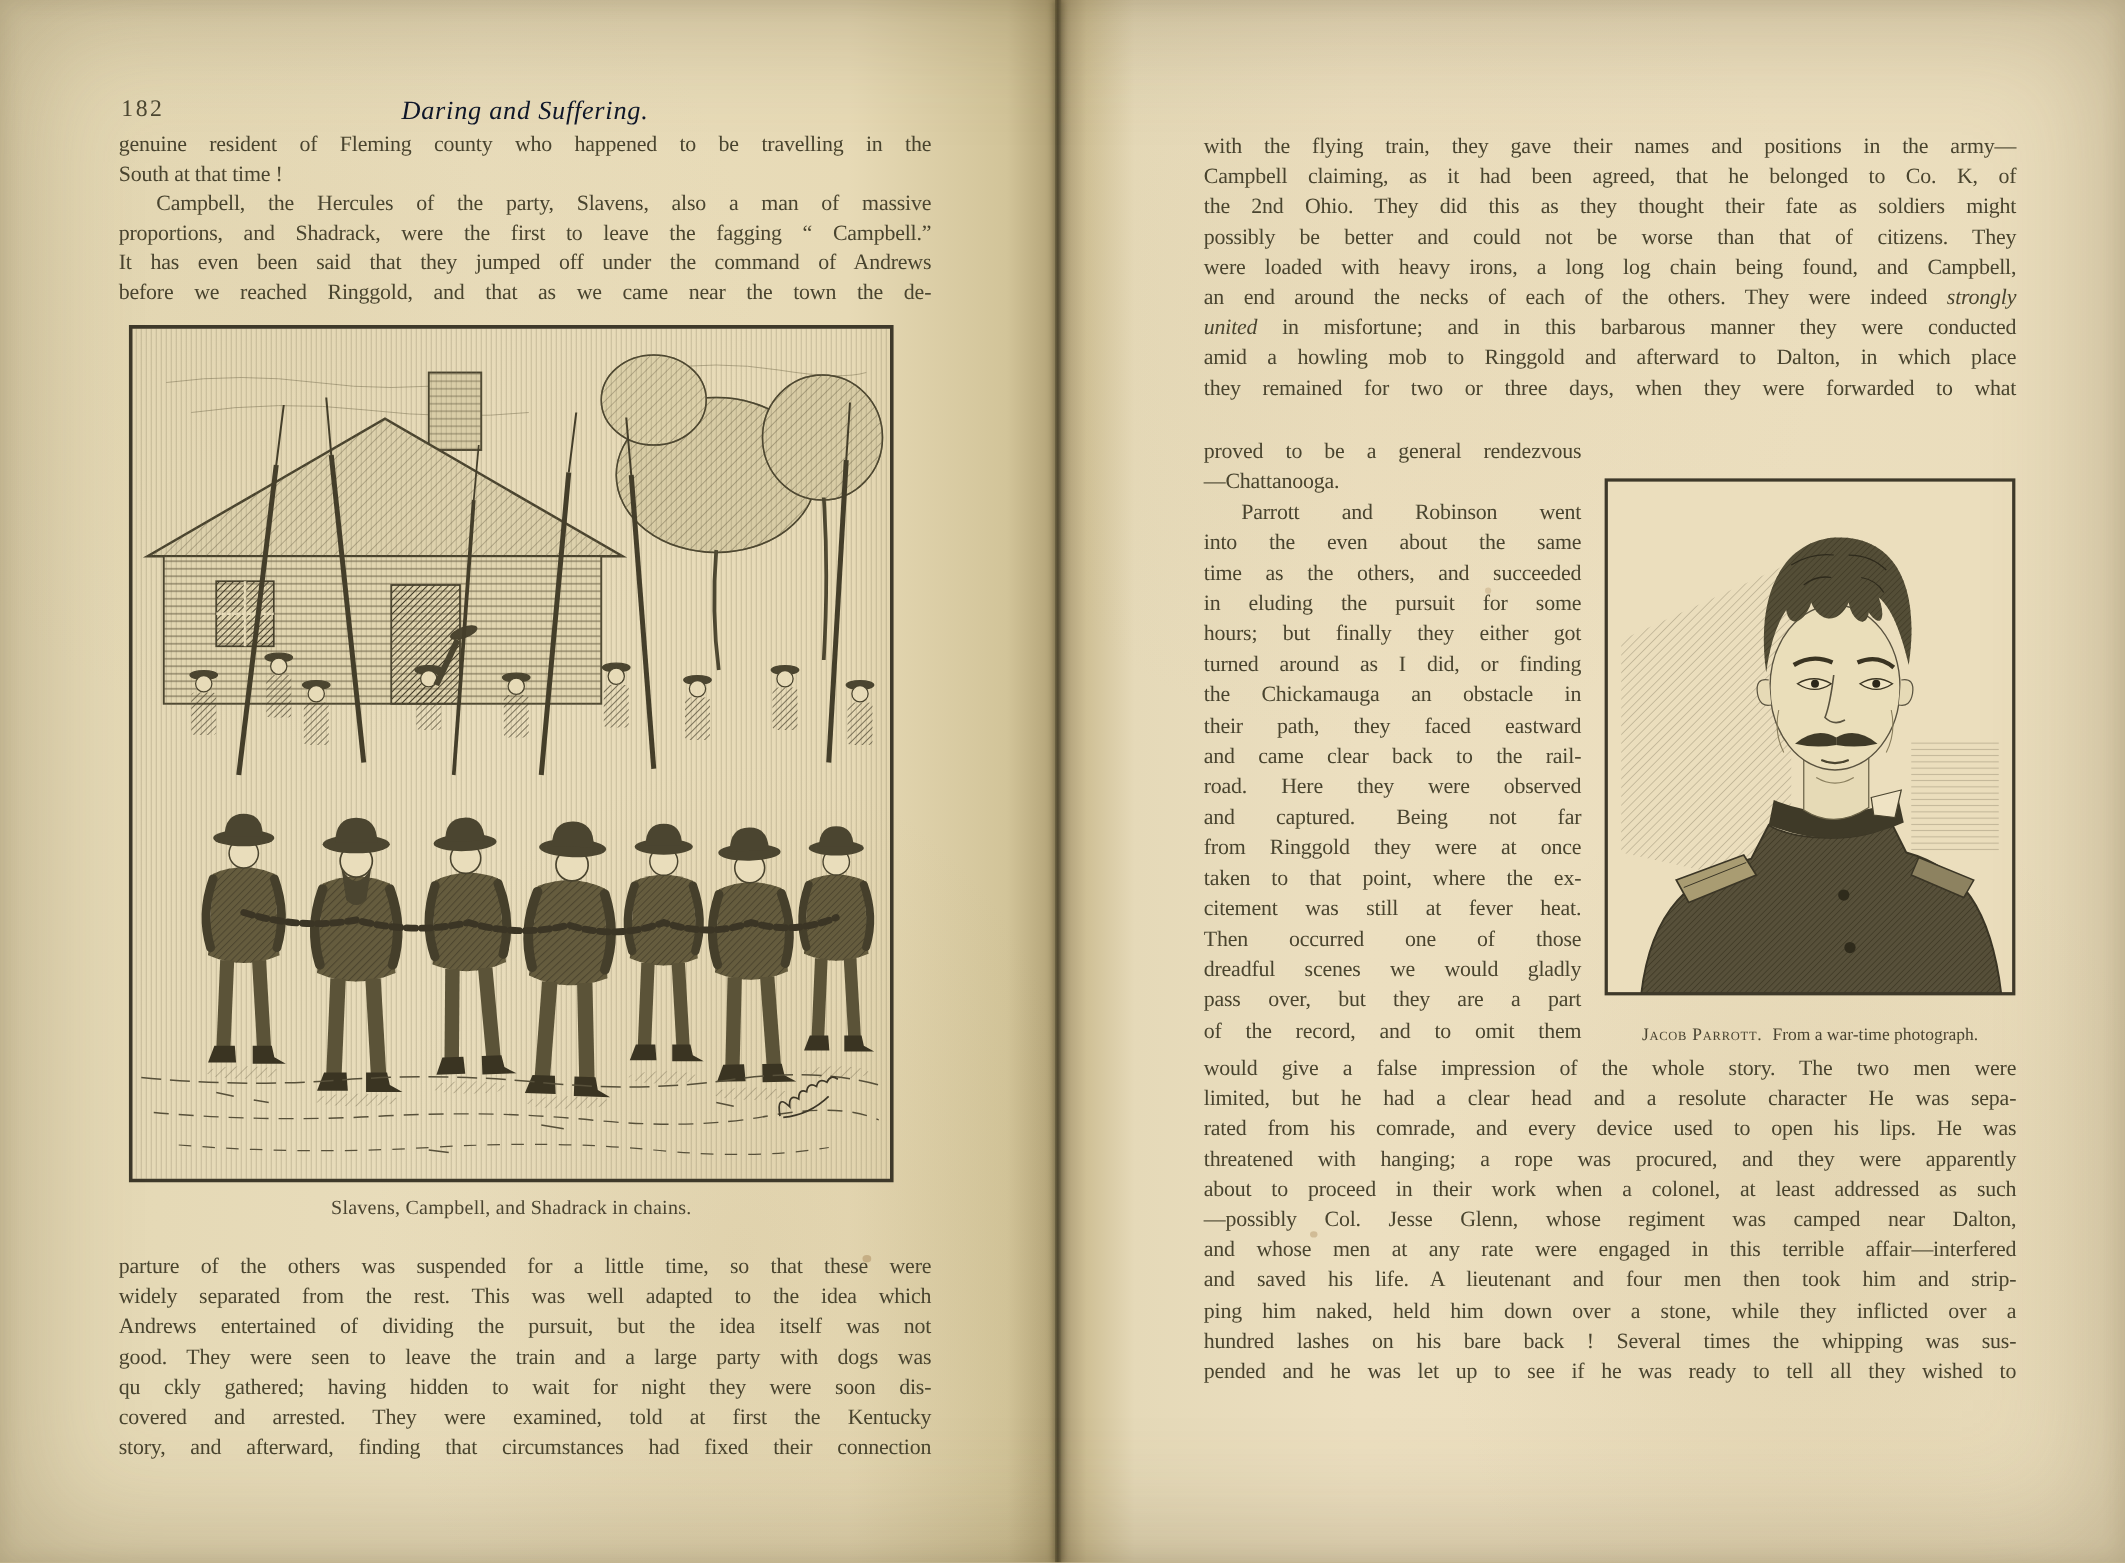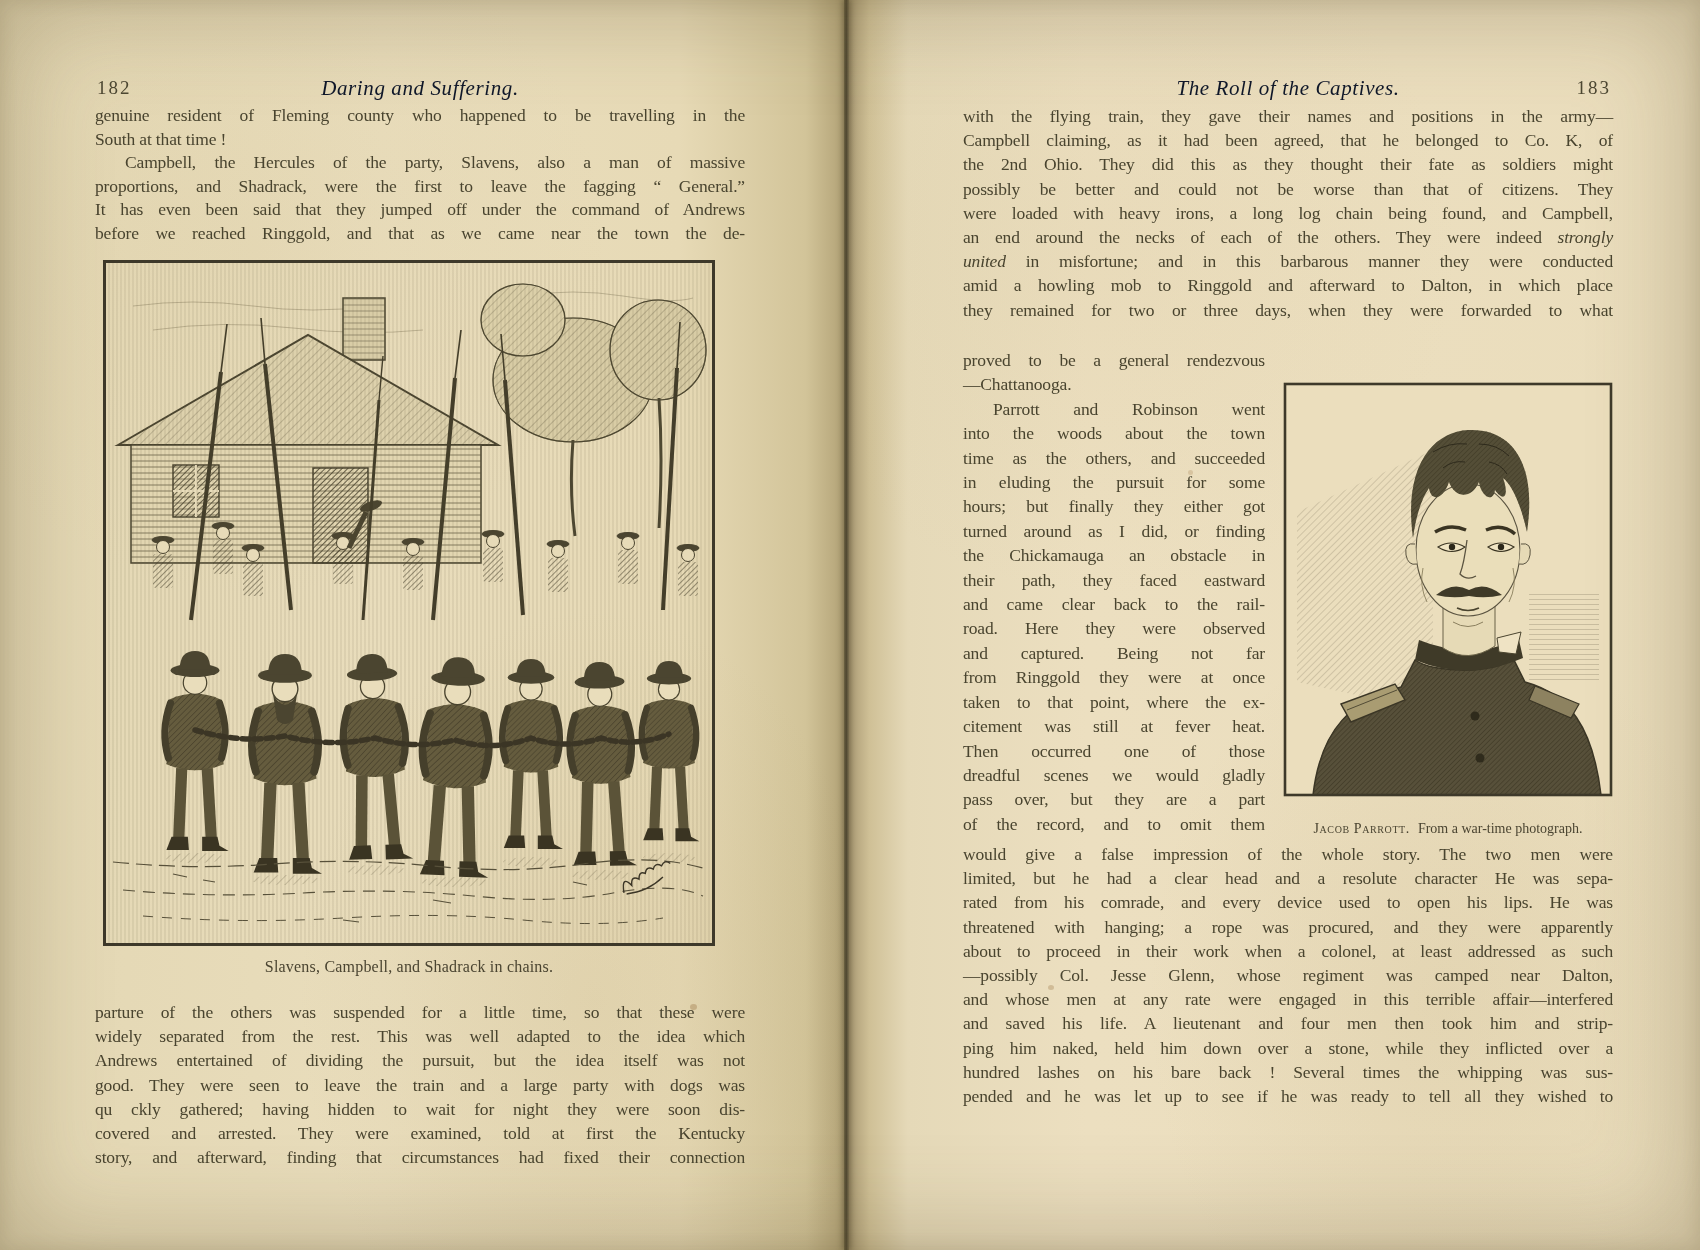--- a/index.html
+++ b/index.html
@@ -78,21 +78,21 @@
     <span class="running-title">Daring and Suffering.</span>
   </div>
 
   <div class="textblock tb-left tb-top-left" style="top:104px;">
     <div>
         <div class="line">genuine resident of Fleming county who happened to be travelling in the</div>
       </div>
     <div class="line end">South at that time !</div>
     <div class="line indent">Campbell, the Hercules of the party, Slavens, also a man of massive</div>
     <div>
-        <div class="line">proportions, and Shadrack, were the first to leave the fagging “ General.”</div>
+        <div class="line">proportions, and Shadrack, were the first to leave the fagging “ Campbell.”</div>
         <div class="line">It has even been said that they jumped off under the command of Andrews</div>
         <div class="line">before we reached Ringgold, and that as we came near the town the de-</div>
       </div>
   </div>
 
   <figure class="fig-left">
     <svg width="612" height="686" viewBox="0 0 612 686">
       <defs>
         <pattern id="la45" width="6" height="6" patternUnits="userSpaceOnUse" patternTransform="rotate(45)">
             <line x1="0" y1="0" x2="0" y2="6" stroke="#5a5139" stroke-width="1"></line>
@@ -266,24 +266,20 @@
         <div class="line">covered and arrested.  They were examined, told at first the Kentucky</div>
         <div class="line">story, and afterward, finding that circumstances had fixed their connection</div>
       </div>
   </div>
 
   <div class="page page-right">
     <div class="speck" style="left:200px;top:985px;width:6px;height:5px;background:rgba(150,110,60,.30);"></div>
     <div class="speck" style="left:340px;top:470px;width:5px;height:5px;background:rgba(160,120,70,.25);"></div>
   </div>
 
-  <div class="header hdr-right">
-    <span class="running-title">The Roll of the Captives.</span>
-    <span class="pagenum">183</span>
-  </div>
 
   <div class="textblock tb-right" style="top:104px;">
     <div>
         <div class="line">with the flying train, they gave their names and positions in the army—</div>
         <div class="line">Campbell claiming, as it had been agreed, that he belonged to Co. K, of</div>
         <div class="line">the 2nd Ohio.  They did this as they thought their fate as soldiers might</div>
         <div class="line">possibly be better and could not be worse than that of citizens.  They</div>
         <div class="line">were loaded with heavy irons, a long log chain being found, and Campbell,</div>
       </div>
     <div class="line"><span>an end around the necks of each of the others.  They were indeed </span><i>strongly</i></div>
@@ -293,21 +289,21 @@
         <div class="line">they remained for two or three days, when they were forwarded to what</div>
       </div>
   </div>
 
   <div class="media-row">
     <div class="narrow-col">
       <div class="line">proved to be a general rendezvous</div>
       <div class="line end">—Chattanooga.</div>
       <div class="line indent">Parrott and Robinson went</div>
       <div>
-          <div class="line">into the woods about the town</div>
+          <div class="line">into the even about the same</div>
           <div class="line">time as the others, and succeeded</div>
           <div class="line">in eluding the pursuit for some</div>
           <div class="line">hours; but finally they either got</div>
           <div class="line">turned around as I did, or finding</div>
           <div class="line">the Chickamauga an obstacle in</div>
           <div class="line">their path, they faced eastward</div>
           <div class="line">and came clear back to the rail-</div>
           <div class="line">road.  Here they were observed</div>
           <div class="line">and captured.  Being not far</div>
           <div class="line">from Ringgold they were at once</div>

